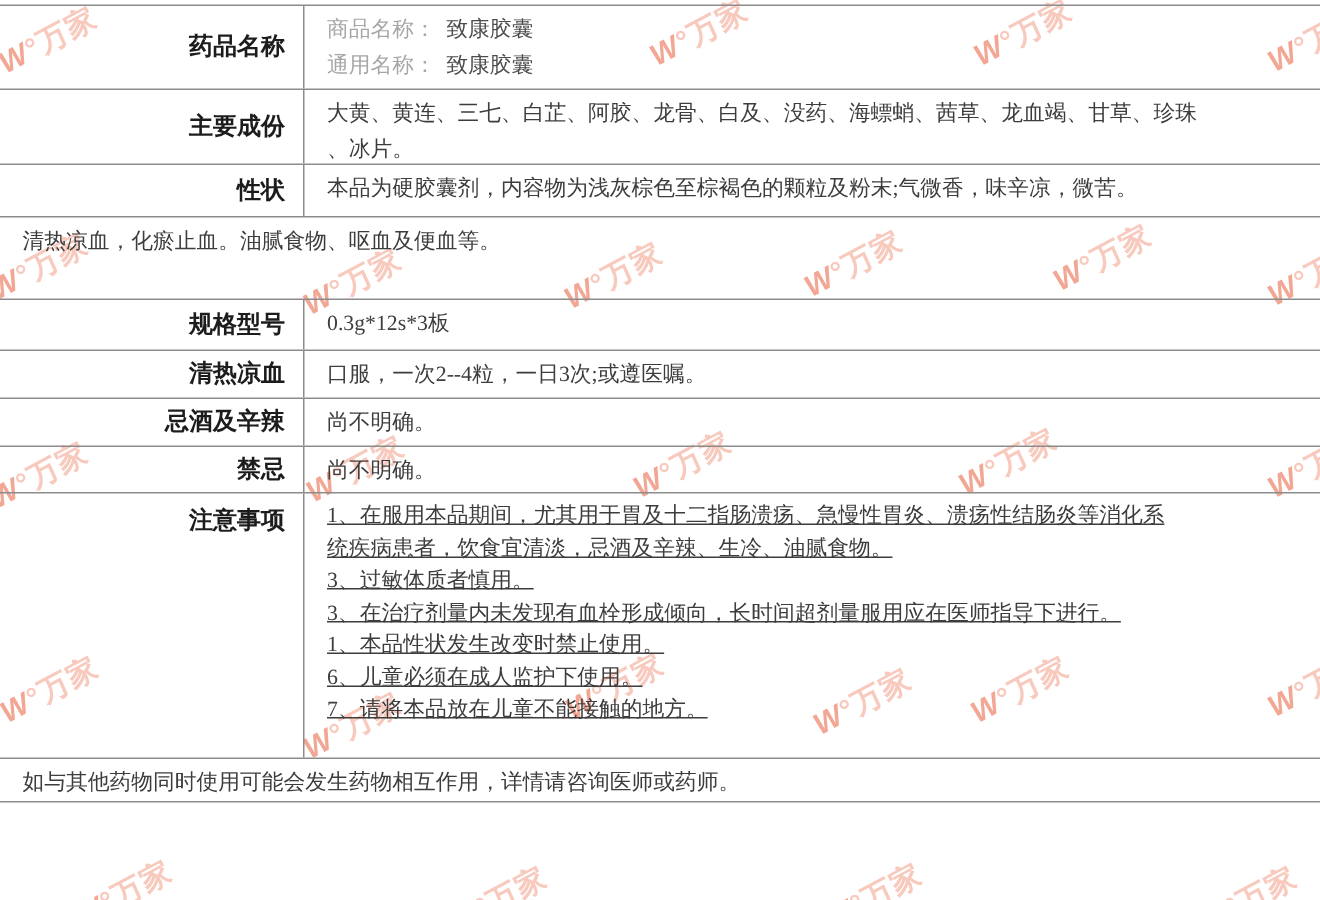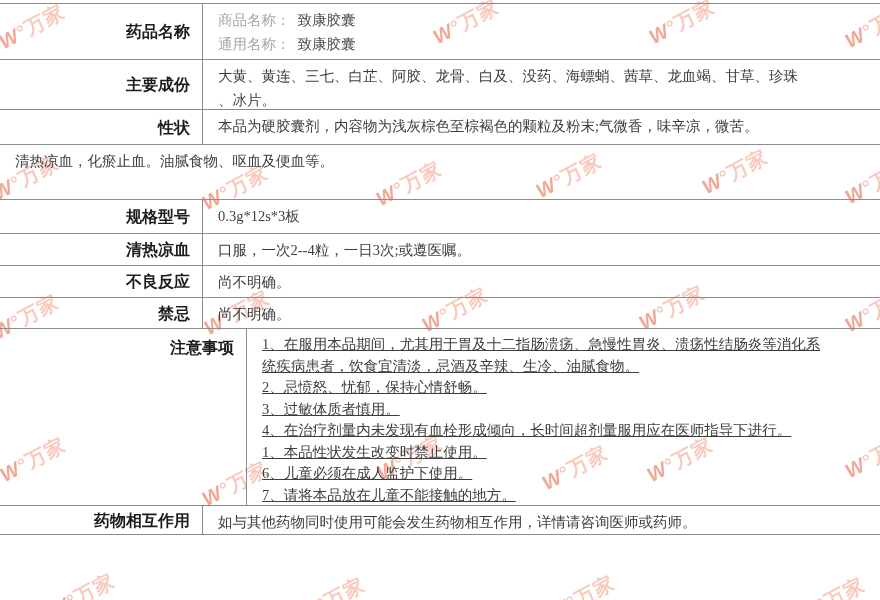--- a/index.html
+++ b/index.html
@@ -27,21 +27,21 @@
     border-top:1px solid #8c8c8c; background:transparent;
   }
   .row { display:flex; box-sizing:border-box; border-bottom:1px solid #8c8c8c; }
   .label-cell {
     width:203px; box-sizing:border-box; flex:none;
     border-right:1px solid #8c8c8c;
     padding:0 12px 0 78px; text-align:right;
     display:flex; align-items:center; justify-content:flex-end;
     font-weight:bold; font-size:16px; line-height:21px; color:#1c1c1c;
   }
-  .row.top-label .label-cell { align-items:flex-start; padding-top:8px;margin-left:44px; }
+  .row.top-label .label-cell { align-items:flex-start; padding-top:8px; }
   .content-cell {
     flex:1; box-sizing:border-box; min-width:0;
     padding:4px 10px 0 15px;
     font-size:14.5px; line-height:24px; color:#3d3d3d;
     max-width:600px;
   }
   .content-line { white-space:nowrap; }
   .kv-line { white-space:nowrap; }
   .kv-key { color:#a6a6a6; margin-right:7px; }
   .kv-val { color:#4c4c4c; }
@@ -117,42 +117,40 @@
       <div class="label-cell">规格型号</div>
       <div class="content-cell">0.3g*12s*3板</div>
     </div>
 
     <div class="row h32">
       <div class="label-cell">清热凉血</div>
       <div class="content-cell">口服，一次2--4粒，一日3次;或遵医嘱。</div>
     </div>
 
     <div class="row h32">
-      <div class="label-cell">不良反应</div>
+      <div class="label-cell">忌酒及辛辣</div>
       <div class="content-cell">尚不明确。</div>
     </div>
 
     <div class="row h31">
       <div class="label-cell">禁忌</div>
       <div class="content-cell">尚不明确。</div>
     </div>
 
     <div class="row h177 top-label notes">
       <div class="label-cell">注意事项</div>
       <div class="content-cell">
         <div class="content-line">1、在服用本品期间，尤其用于胃及十二指肠溃疡、急慢性胃炎、溃疡性结肠炎等消化系</div>
         <div class="content-line">统疾病患者，饮食宜清淡，忌酒及辛辣、生冷、油腻食物。</div>
-        <div class="content-line">2、忌愤怒、忧郁，保持心情舒畅。</div>
         <div class="content-line">3、过敏体质者慎用。</div>
-        <div class="content-line">4、在治疗剂量内未发现有血栓形成倾向，长时间超剂量服用应在医师指导下进行。</div>
+        <div class="content-line">3、在治疗剂量内未发现有血栓形成倾向，长时间超剂量服用应在医师指导下进行。</div>
         <div class="content-line">1、本品性状发生改变时禁止使用。</div>
         <div class="content-line">6、儿童必须在成人监护下使用。</div>
         <div class="content-line">7、请将本品放在儿童不能接触的地方。</div>
       </div>
     </div>
 
     <div class="row h29">
-      <div class="label-cell">药物相互作用</div>
       <div class="content-cell">如与其他药物同时使用可能会发生药物相互作用，详情请咨询医师或药师。</div>
     </div>
 
   </div>
 </div>
 
 </body></html>

